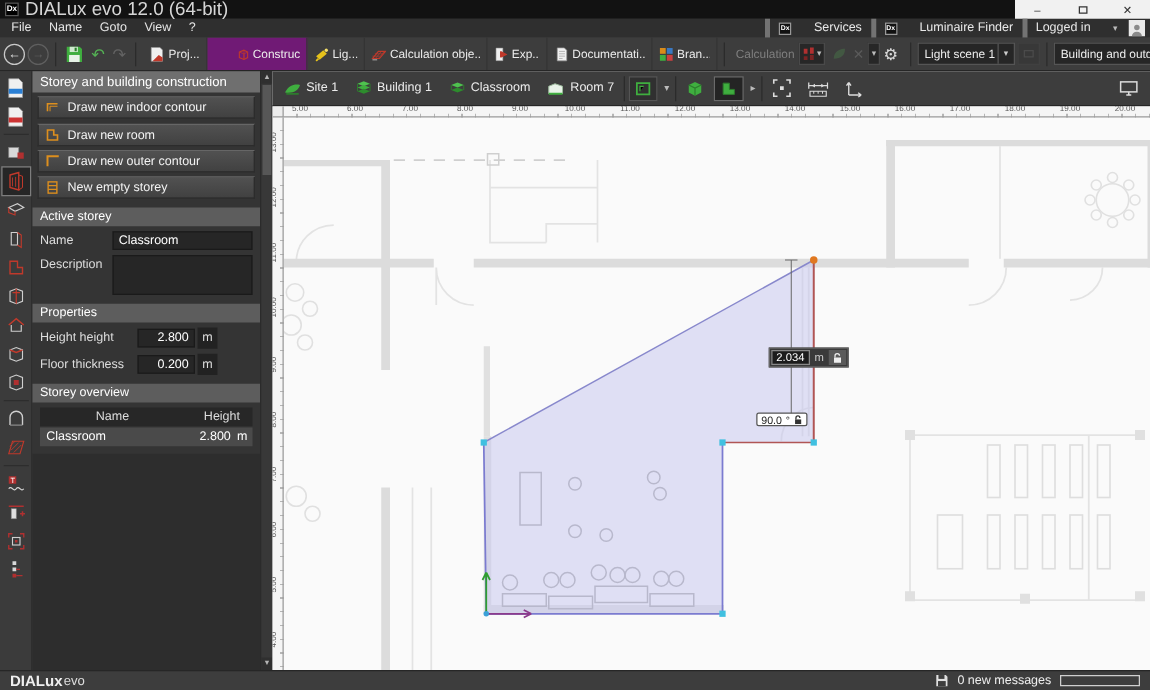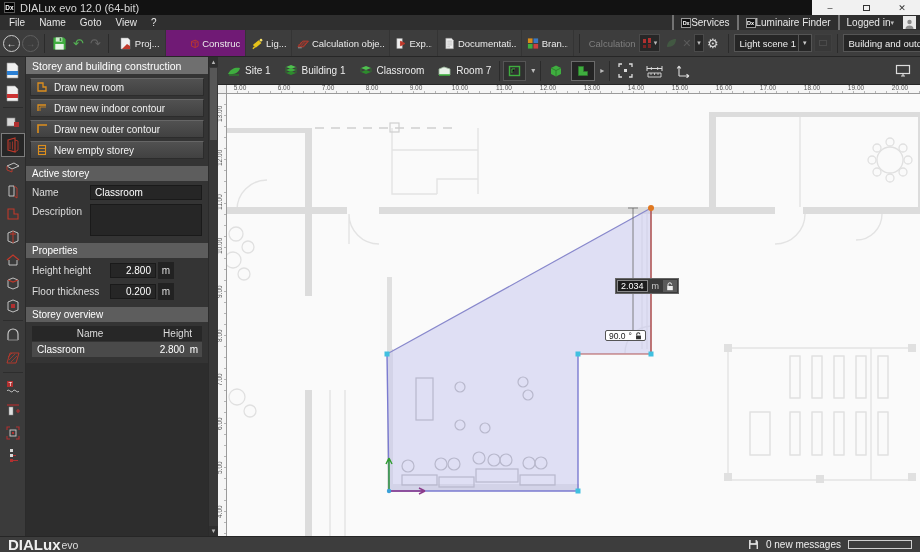--- a/index.html
+++ b/index.html
@@ -7,30 +7,30 @@
   .app{
     width:920px;height:552px;position:relative;overflow:hidden;
     font-family:"Liberation Sans",sans-serif;background:#3d3d3d;color:#e8e8e8;
     -webkit-font-smoothing:antialiased;
   }
   svg{display:block;}
   
   .titlebar{height:15px;background:#121212;display:flex;align-items:center;padding-left:4px;gap:5px;}
   .app-badge{width:11px;height:11px;background:#000;border:1px solid #5a5a5a;color:#fff;
     font-size:6.5px;font-weight:bold;display:flex;align-items:center;justify-content:center;flex:none;}
-  .title-text{font-size:11px;color:#d6d6d6;white-space:nowrap;}
+  .title-text{font-size:15px;color:#d6d6d6;white-space:nowrap;}
   .tb-spacer{flex:1;}
   .win-controls{height:15px;background:#f1f1f1;display:flex;align-items:stretch;}
   .win-btn{width:36px;display:flex;align-items:center;justify-content:center;color:#333;font-size:9px;}
   .max-glyph{width:7px;height:6px;border:1px solid #333;display:inline-block;}
   
   .menubar{height:15px;background:#2f2f2f;display:flex;align-items:center;font-size:10px;padding:0 2px;}
   .menu-item{padding:0 7px;color:#e6e6e6;height:100%;display:flex;align-items:center;}
   .menu-right{margin-left:auto;display:flex;align-items:center;height:100%;}
-  .dx-btn{display:flex;align-items:center;gap:0;padding:0 7px;height:100%;border-left:2px solid #737373;}
+  .dx-btn{display:flex;align-items:center;gap:18px;padding:0 7px;height:100%;border-left:4px solid #737373;}
   .dx-mini{width:10px;height:10px;background:#111;border:1px solid #999;color:#fff;font-size:5.5px;
     font-weight:bold;display:flex;align-items:center;justify-content:center;flex:none;}
   .caret{font-size:7px;color:#bbb;}
   .avatar{width:13px;height:13px;background:#e9e9e9;display:flex;align-items:flex-end;justify-content:center;margin:0 2px;}
   
   .toolbar{height:27px;background:#3d3d3d;border-bottom:1px solid #262626;display:flex;align-items:center;
     padding:0 3px;gap:2px;overflow:hidden;}
   .nav-circle{width:17px;height:17px;border-radius:50%;border:1px solid #c9c9c9;color:#e8e8e8;
     display:flex;align-items:center;justify-content:center;font-size:10px;flex:none;}
   .nav-circle.disabled{border-color:#5f5f5f;color:#5f5f5f;}
@@ -118,21 +118,21 @@
   .dim-label{position:absolute;left:388px;top:184px;display:flex;align-items:center;background:#3a3a3a;
     border:1px solid #666;padding:1px;gap:2px;z-index:5;}
   .dim-value{background:#1c1c1c;border:1px solid #888;color:#fff;font-size:9px;padding:0 3px;height:12px;display:flex;align-items:center;}
   .dim-unit{color:#ccc;font-size:9px;padding:0 2px;}
   .lock-btn{width:14px;height:12px;background:#5a5a5a;display:flex;align-items:center;justify-content:center;}
   .angle-label{position:absolute;left:378px;top:236px;display:flex;align-items:center;background:#fff;
     border:1px solid #555;border-radius:2px;font-size:8.5px;color:#222;padding:0 3px;gap:3px;height:11px;z-index:5;}
   
   .statusbar{height:16px;background:#3d3d3d;border-top:1px solid #262626;display:flex;align-items:center;
     padding:0 8px;font-size:10px;color:#efefef;}
-  .brand-bold{font-weight:bold;font-size:15px;}
+  .brand-bold{font-weight:bold;font-size:12px;}
   .brand-light{font-size:10.5px;margin-left:1px;color:#ddd;}
   .status-right{margin-left:auto;display:flex;align-items:center;gap:7px;}
   .progress-outline{width:64px;height:9px;border:1px solid #cfcfcf;}
 </style>
 </head>
 <body>
 
 <div class="app">
 
   <div class="titlebar">
@@ -401,32 +401,32 @@
             <rect x="5" y="6" width="3" height="3" fill="#d8d8d8"></rect>
             <rect x="5" y="11" width="3" height="3" fill="#b03030"></rect>
             <path d="M8 12.5h5M8 7.5h3" stroke="#b03030" stroke-width="1"></path>
           </svg>
         </div>
     </div>
 
     <div class="panel">
       <div class="panel-header">Storey and building construction</div>
 
-      <div class="action-btn" style="margin-top:4px">
-        <svg width="12" height="12" viewBox="0 0 12 12">
-            <path d="M2 2h5v4h3v4H2z" fill="none" stroke="#dd8f1e" stroke-width="1.3"></path>
-          </svg>
-        <span>Draw new room</span>
-      </div>
       <div class="action-btn">
         <svg width="12" height="12" viewBox="0 0 12 12">
             <path d="M2 9V3h8" fill="none" stroke="#dd8f1e" stroke-width="1.3"></path>
             <path d="M4 9V5h6" fill="none" stroke="#dd8f1e" stroke-width=".8"></path>
           </svg>
         <span>Draw new indoor contour</span>
+      </div>
+      <div class="action-btn" style="margin-top:4px">
+        <svg width="12" height="12" viewBox="0 0 12 12">
+            <path d="M2 2h5v4h3v4H2z" fill="none" stroke="#dd8f1e" stroke-width="1.3"></path>
+          </svg>
+        <span>Draw new room</span>
       </div>
       <div class="action-btn">
         <svg width="12" height="12" viewBox="0 0 12 12">
             <path d="M2 10V2h9" fill="none" stroke="#dd8f1e" stroke-width="1.6"></path>
           </svg>
         <span>Draw new outer contour</span>
       </div>
       <div class="action-btn">
         <svg width="12" height="12" viewBox="0 0 12 12">
             <rect x="2.5" y="1.5" width="7" height="9" fill="none" stroke="#dd8f1e" stroke-width="1.1"></rect>

